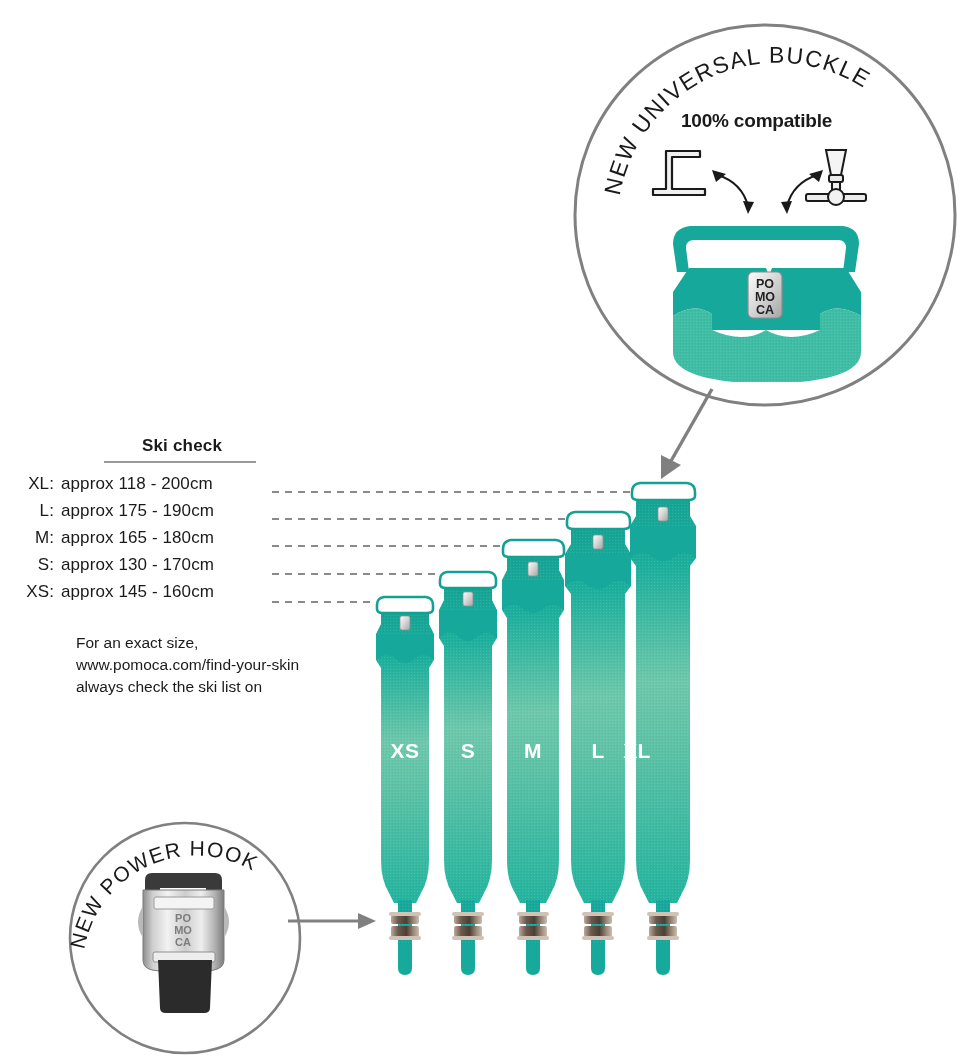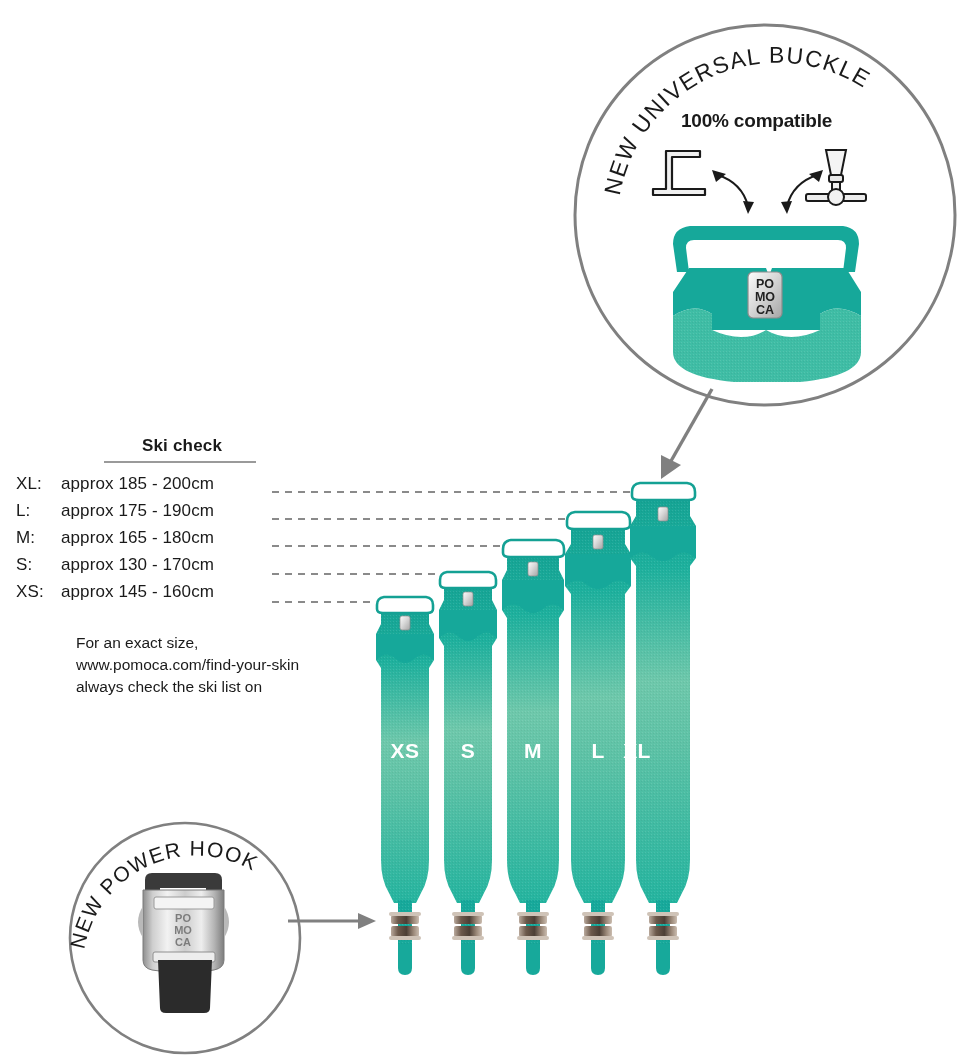--- a/index.html
+++ b/index.html
@@ -17,21 +17,21 @@
     font-size:17px;font-weight:bold;letter-spacing:.2px;
     text-align:center;padding-left:52px;
   }
   #size-table-rule{
     margin:5px 0 11px 88px;width:152px;height:2px;background:#9a9a9a;
   }
   .size-row{
     display:flex;align-items:baseline;height:27px;
     font-size:17px;letter-spacing:.1px;
   }
-  .size-code{width:38px;text-align:left;padding-right:7px;}
+  .size-code{width:38px;text-align:right;padding-right:7px;}
   .size-range{white-space:nowrap;}
 
   #size-note{
     position:absolute;left:32px;top:632px;
     font-size:15.5px;line-height:22px;color:#1a1a1a;margin-left:44px;
   }
   #size-note div{white-space:nowrap;}
 
   
   .strip-letter{
@@ -295,21 +295,21 @@
       </g>
     </g>
   </svg>
 
   <div id="size-table">
     <div id="size-table-title">Ski check</div>
     <div id="size-table-rule"></div>
 
     <div class="size-row">
       <span class="size-code">XL:</span>
-      <span class="size-range">approx 185 - 200cm</span>
+      <span class="size-range">approx 118 - 200cm</span>
     </div>
     <div class="size-row">
       <span class="size-code">L:</span>
       <span class="size-range">approx 175 - 190cm</span>
     </div>
     <div class="size-row">
       <span class="size-code">M:</span>
       <span class="size-range">approx 165 - 180cm</span>
     </div>
     <div class="size-row">

